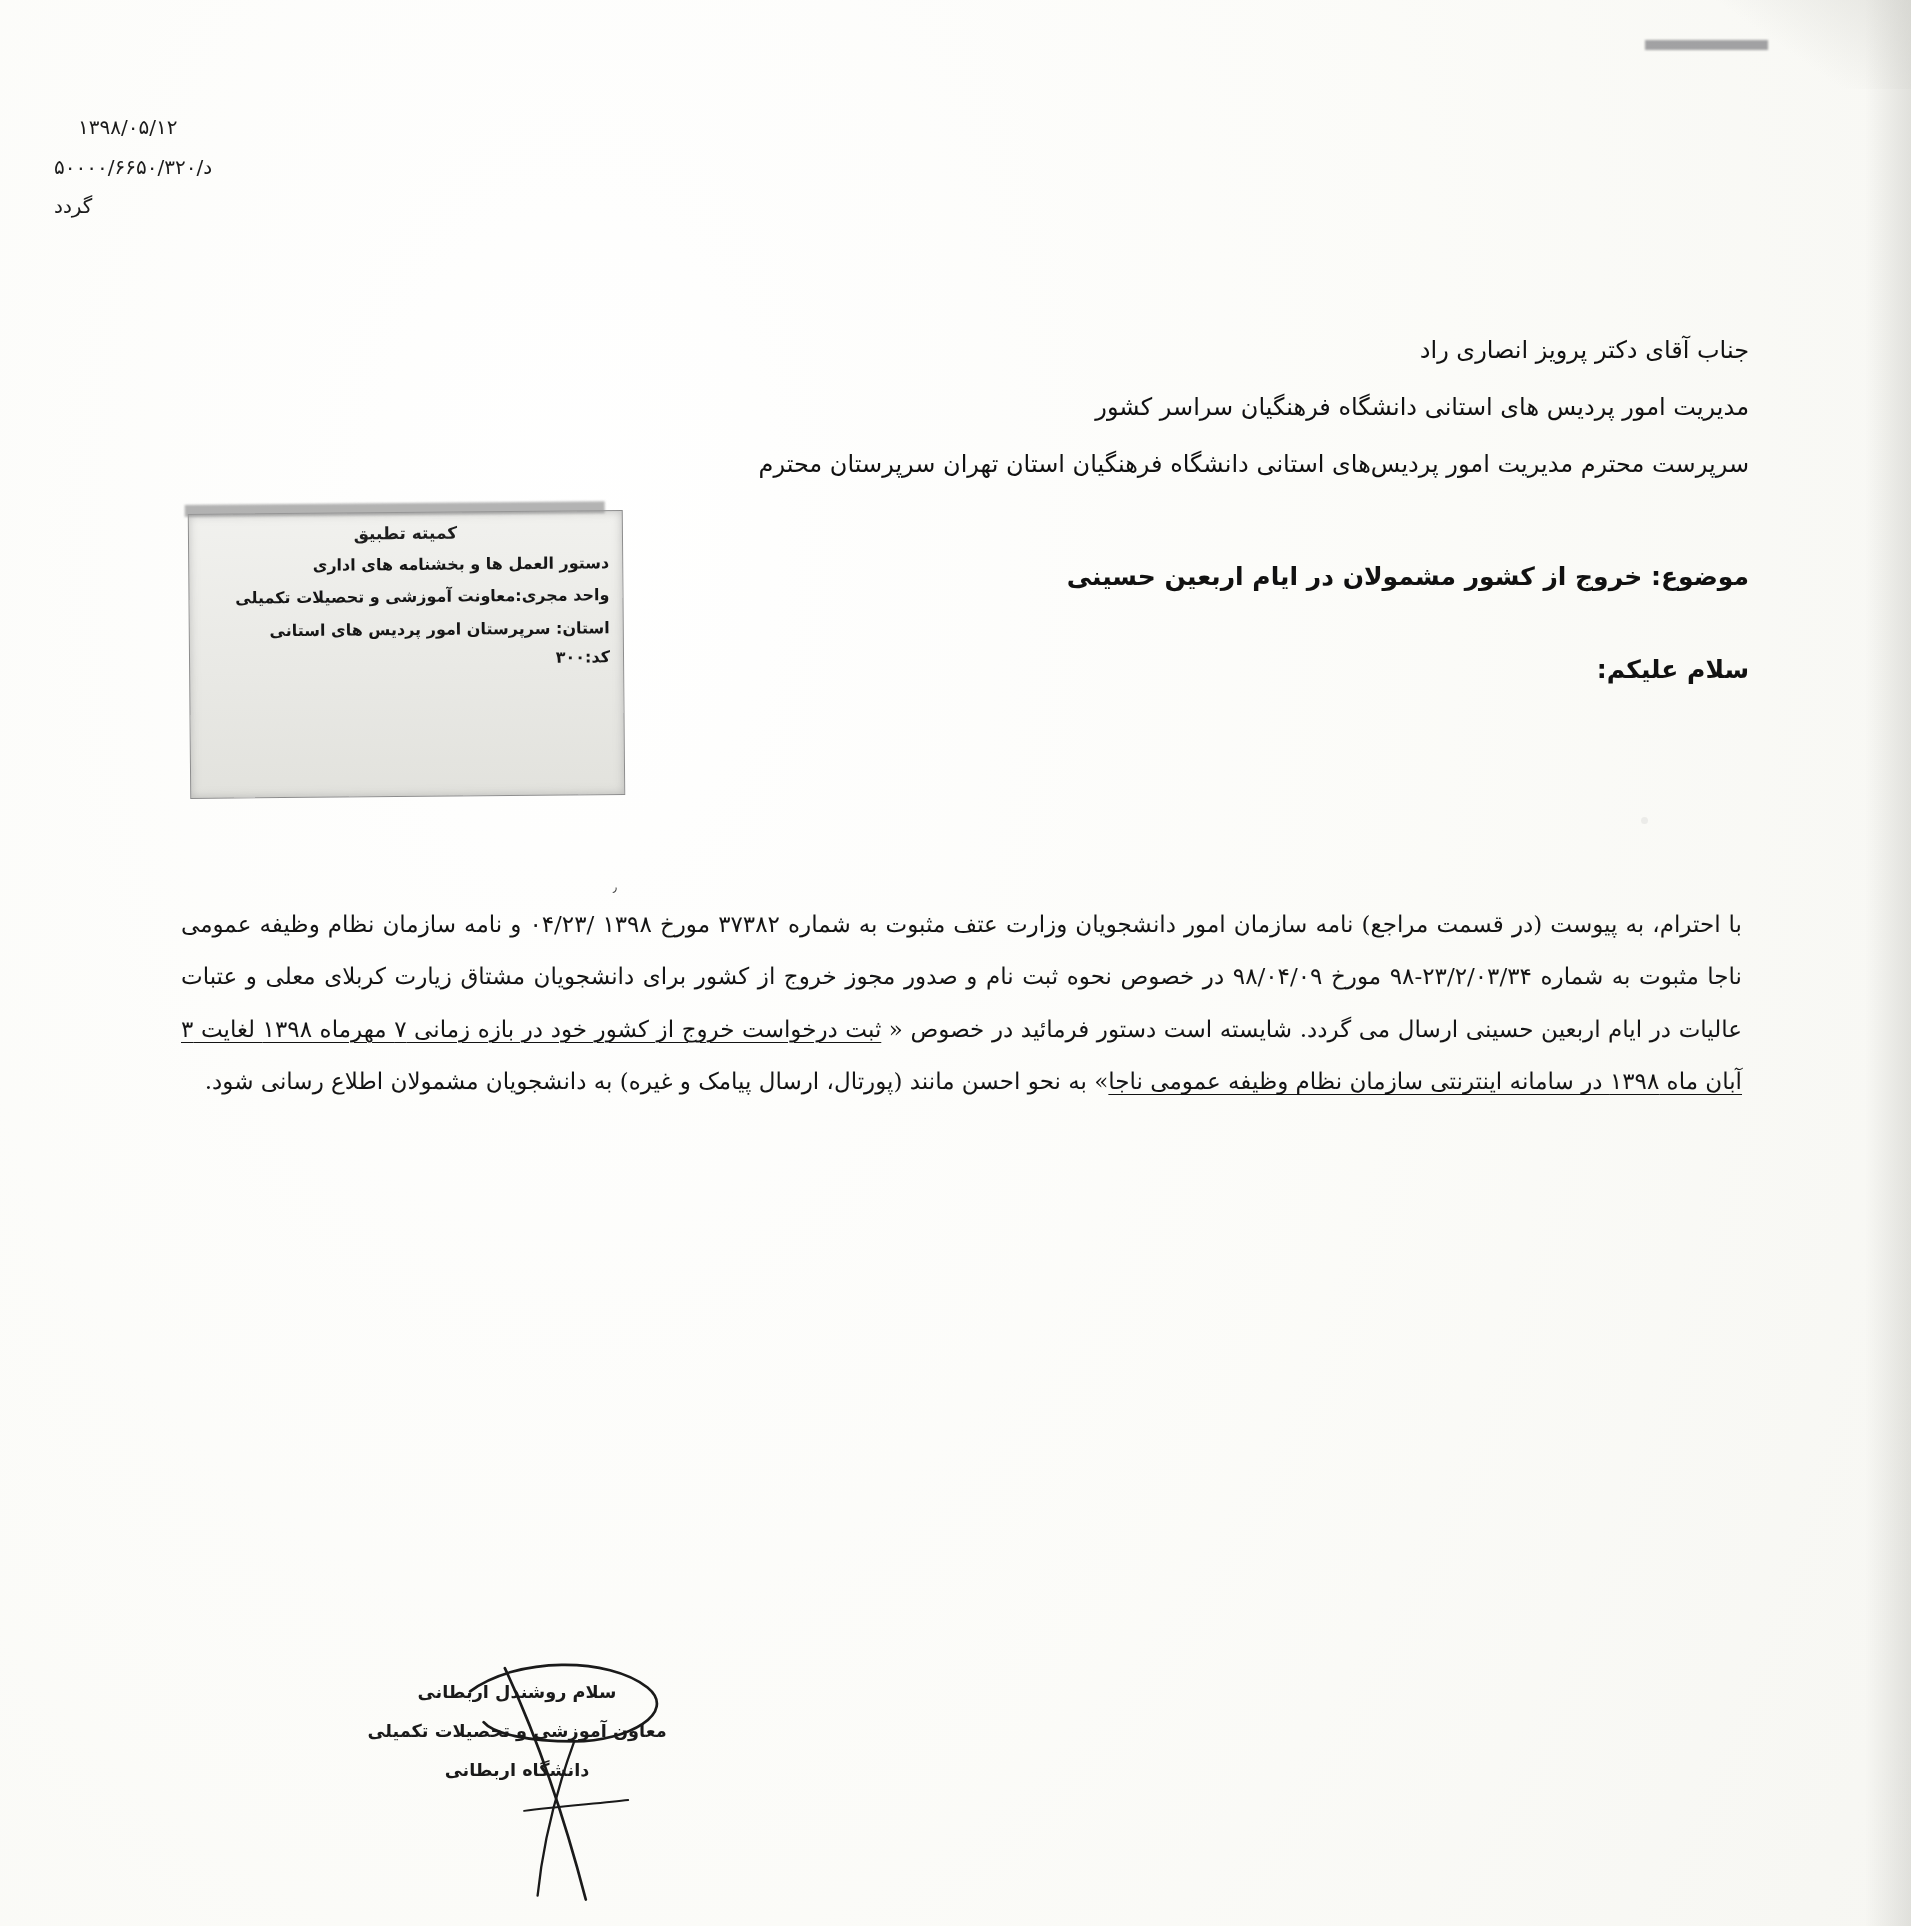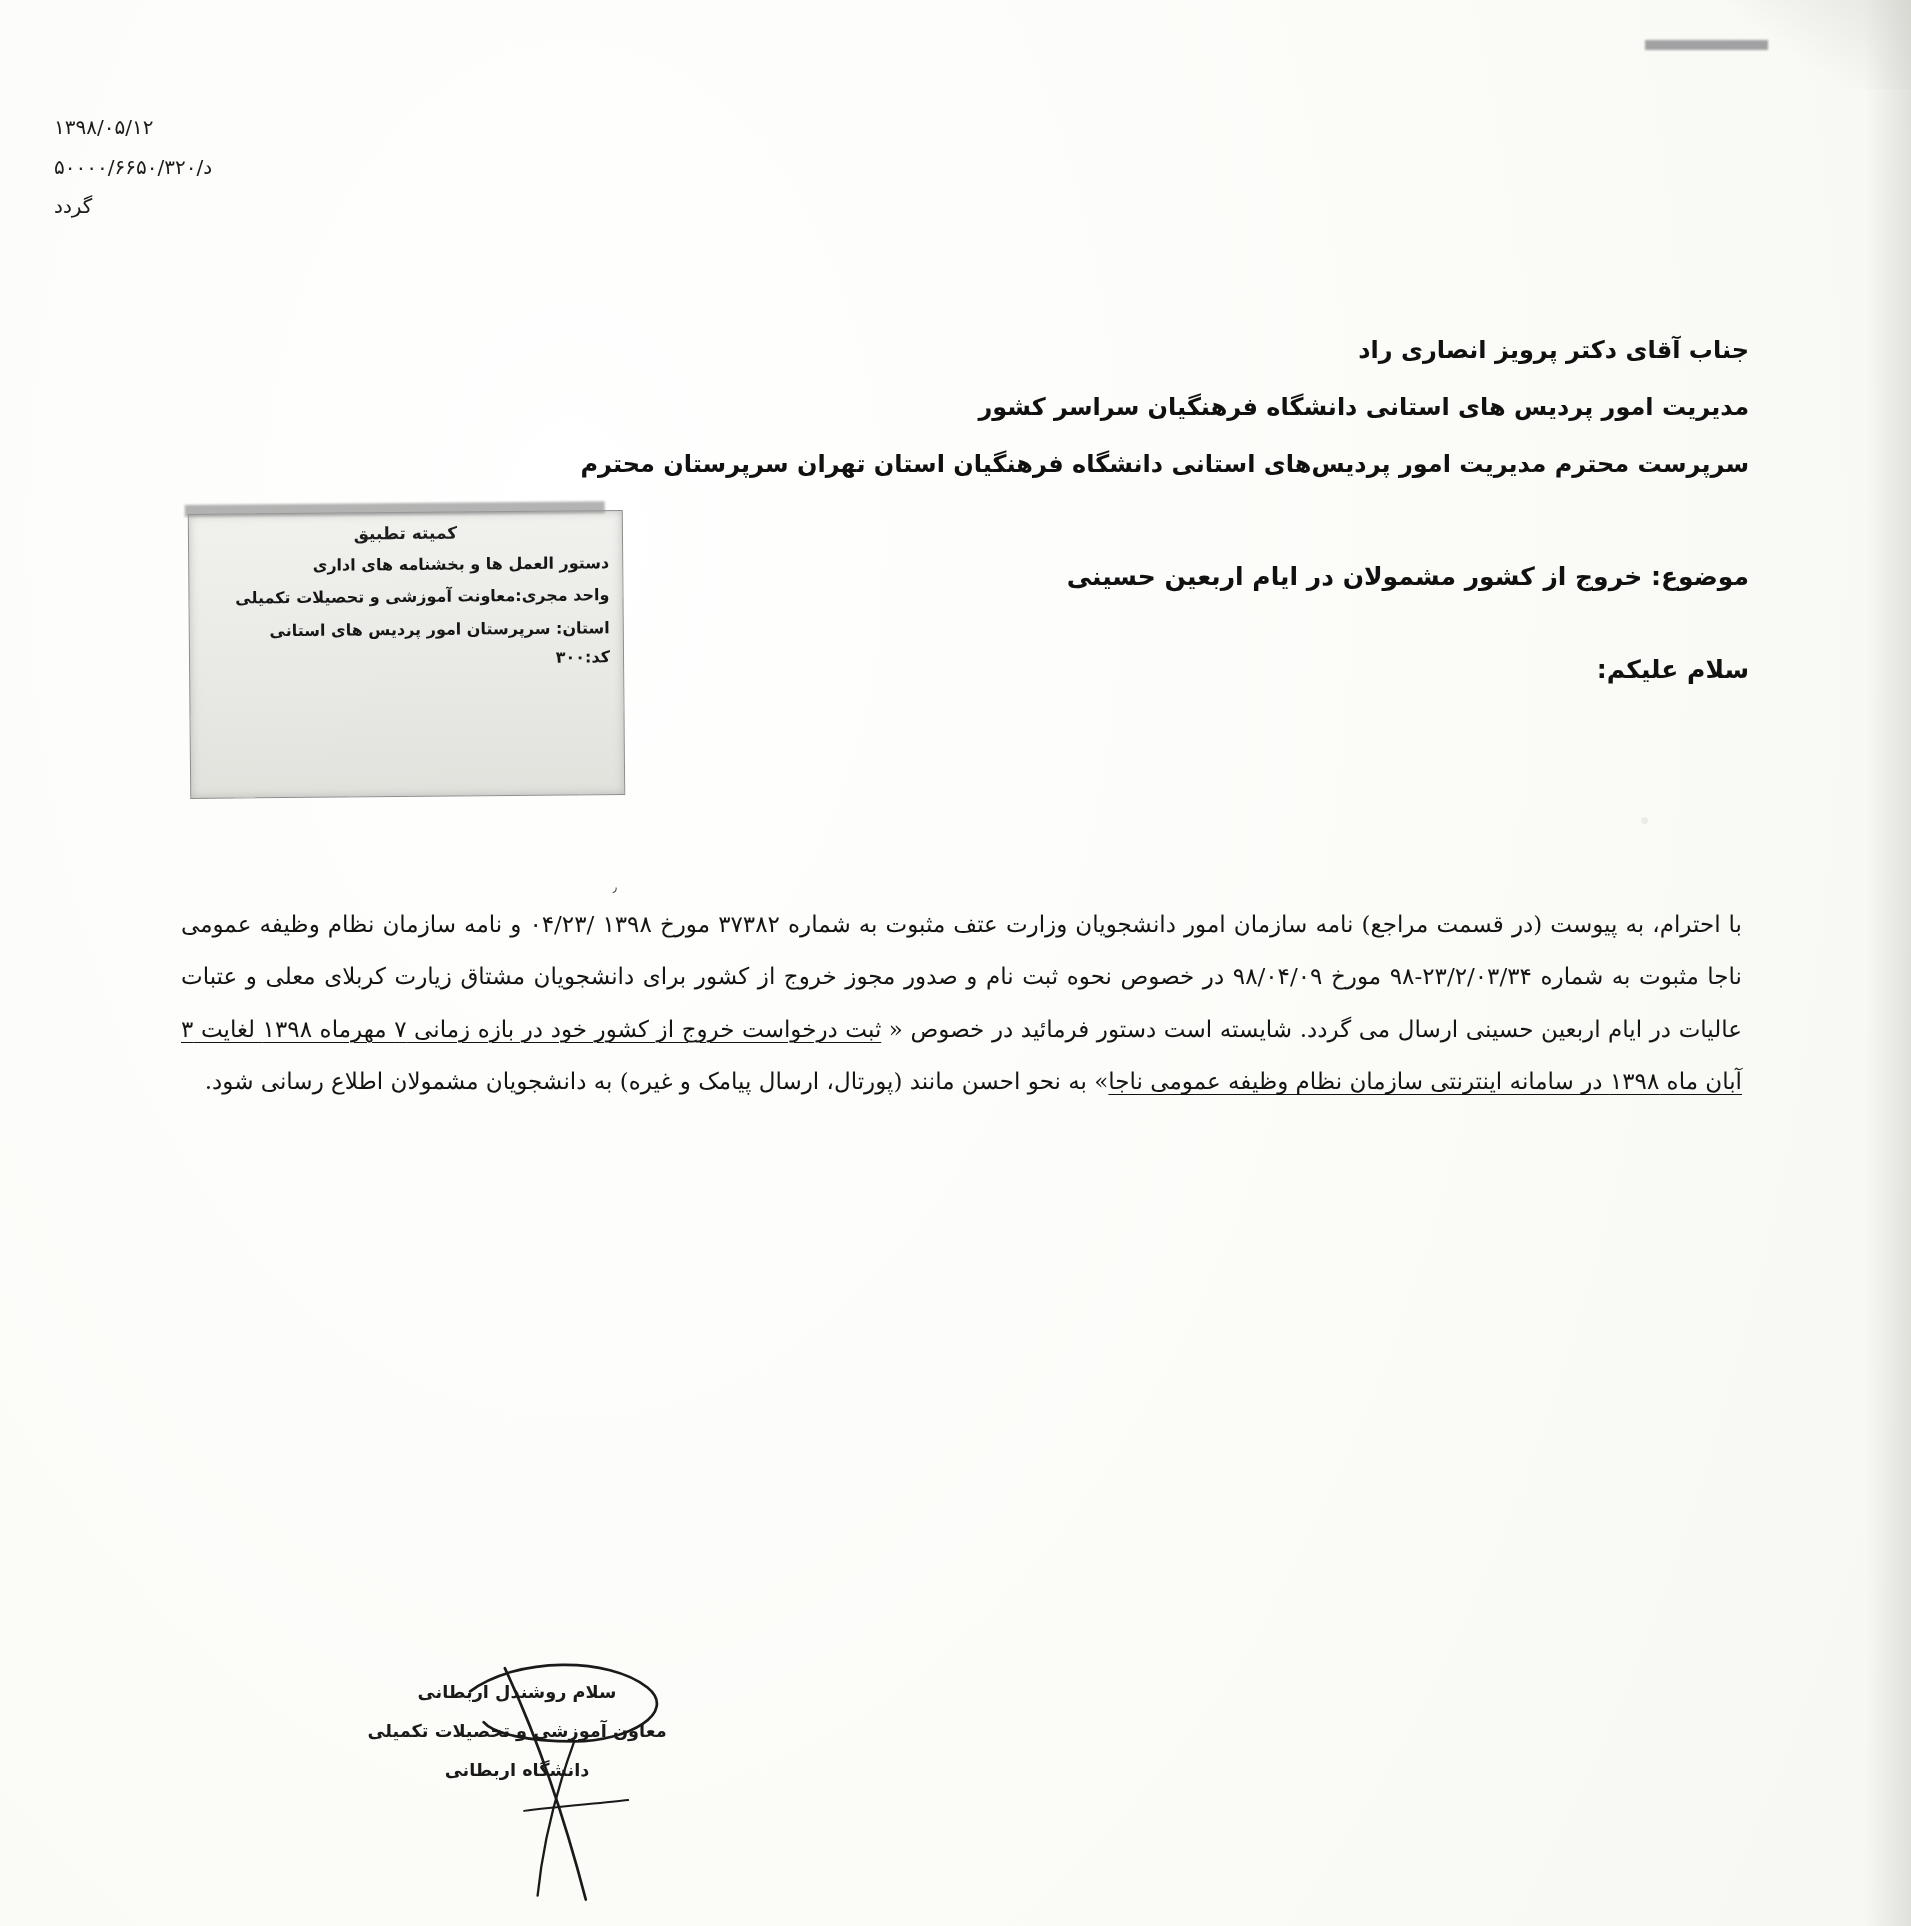--- a/index.html
+++ b/index.html
@@ -58,21 +58,21 @@
     direction: rtl;
     color: #1b1b1b;
   }
   .doc-meta div {
     font-size: 20px;
     line-height: 1.55;
     letter-spacing: 0.4px;
     margin-bottom: 8.5px;
     font-family: "DejaVu Sans", sans-serif;
   }
-  .meta-date { margin-right: 108px; }
+  .meta-date { margin-right: 108px; margin-left: 24px; }
   .meta-number { }
   .meta-attach { margin-right: 162px; }
 
   
   .stamp {
     position: absolute;
     top: 512px;
     left: 189px;
     width: 435px;
     height: 285px;
@@ -122,21 +122,21 @@
     position: absolute;
     top: 327px;
     right: 162px;
     width: 1233px;
     direction: rtl;
     text-align: right;
     color: #111;
   }
   .addressee .line {
     font-size: 24px;
-    font-weight: 700;
+    font-weight: 400;
     line-height: 1.95;
     margin-bottom: 10px;
   }
   .subject {
     position: absolute;
     top: 562px;
     right: 162px;
     width: 1233px;
     direction: rtl;
     text-align: right;

